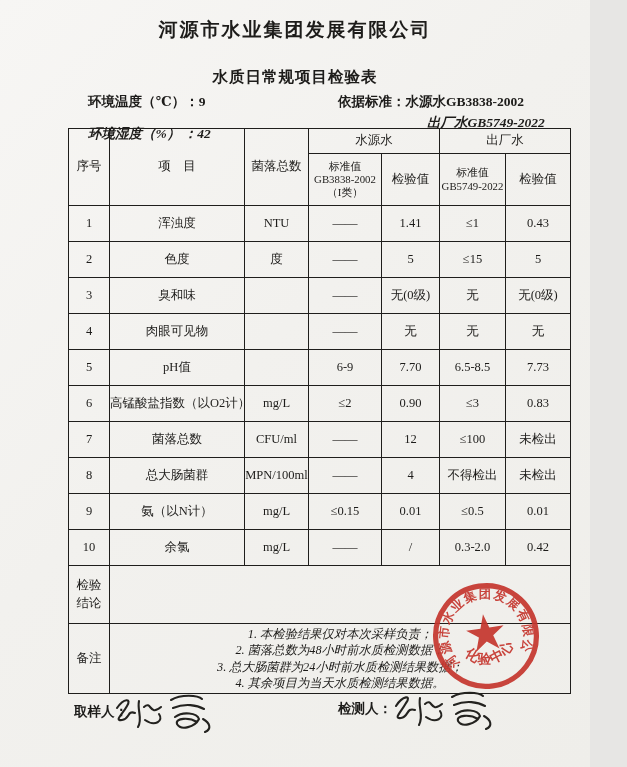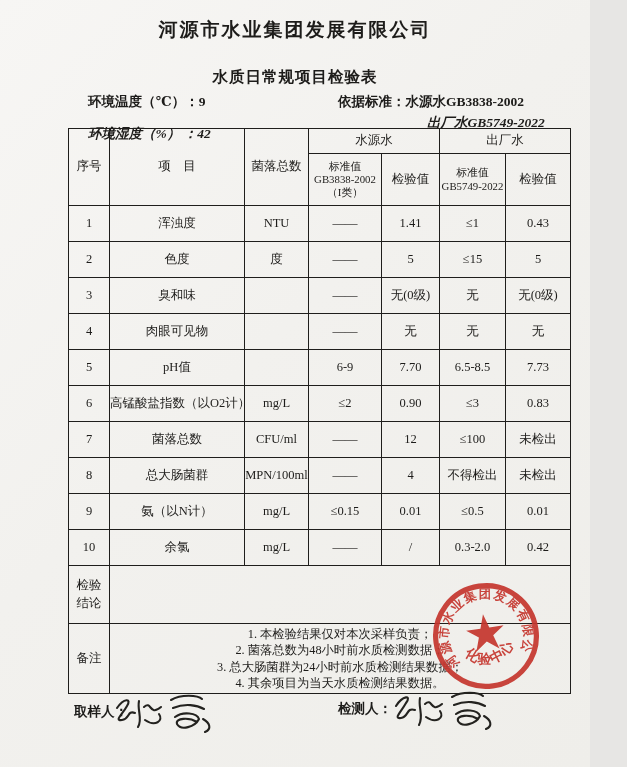--- a/index.html
+++ b/index.html
@@ -40,21 +40,21 @@
   tr.h1{height:25px;}
   tr.h2{height:52px;margin-top:31px;}
   tr.data-row{height:36px;}
   tr.conclusion-row{height:58px;}
   tr.remarks-row{height:70px;}
   th.group{font-size:12.8px;}
   .std-small{font-size:10.8px;line-height:1.22;}
   td.item-cell{text-align:left;padding-left:6px;font-size:12.4px;white-space:nowrap;overflow:visible;}
   td.unit-cell{font-size:11.8px;}
   .conclusion-label-inner{display:inline-block;width:28px;line-height:1.4;font-size:12.5px;}
-  td.remarks-cell{text-align:left;vertical-align:middle;padding:3px 4px 3px 6px;}
+  td.remarks-cell{text-align:left;vertical-align:middle;padding:3px 4px 3px 6px;font-style:italic;}
   .remark-line{font-size:12.3px;line-height:1.34;white-space:nowrap;}
 
   .sig-label{position:absolute;font-size:13.5px;font-weight:600;white-space:nowrap;}
   .sig-svg{position:absolute;}
 
   .stamp{
     position:absolute;left:429px;top:579px;width:114px;height:114px;
     transform:rotate(-8deg);
     opacity:0.92;
     pointer-events:none;

